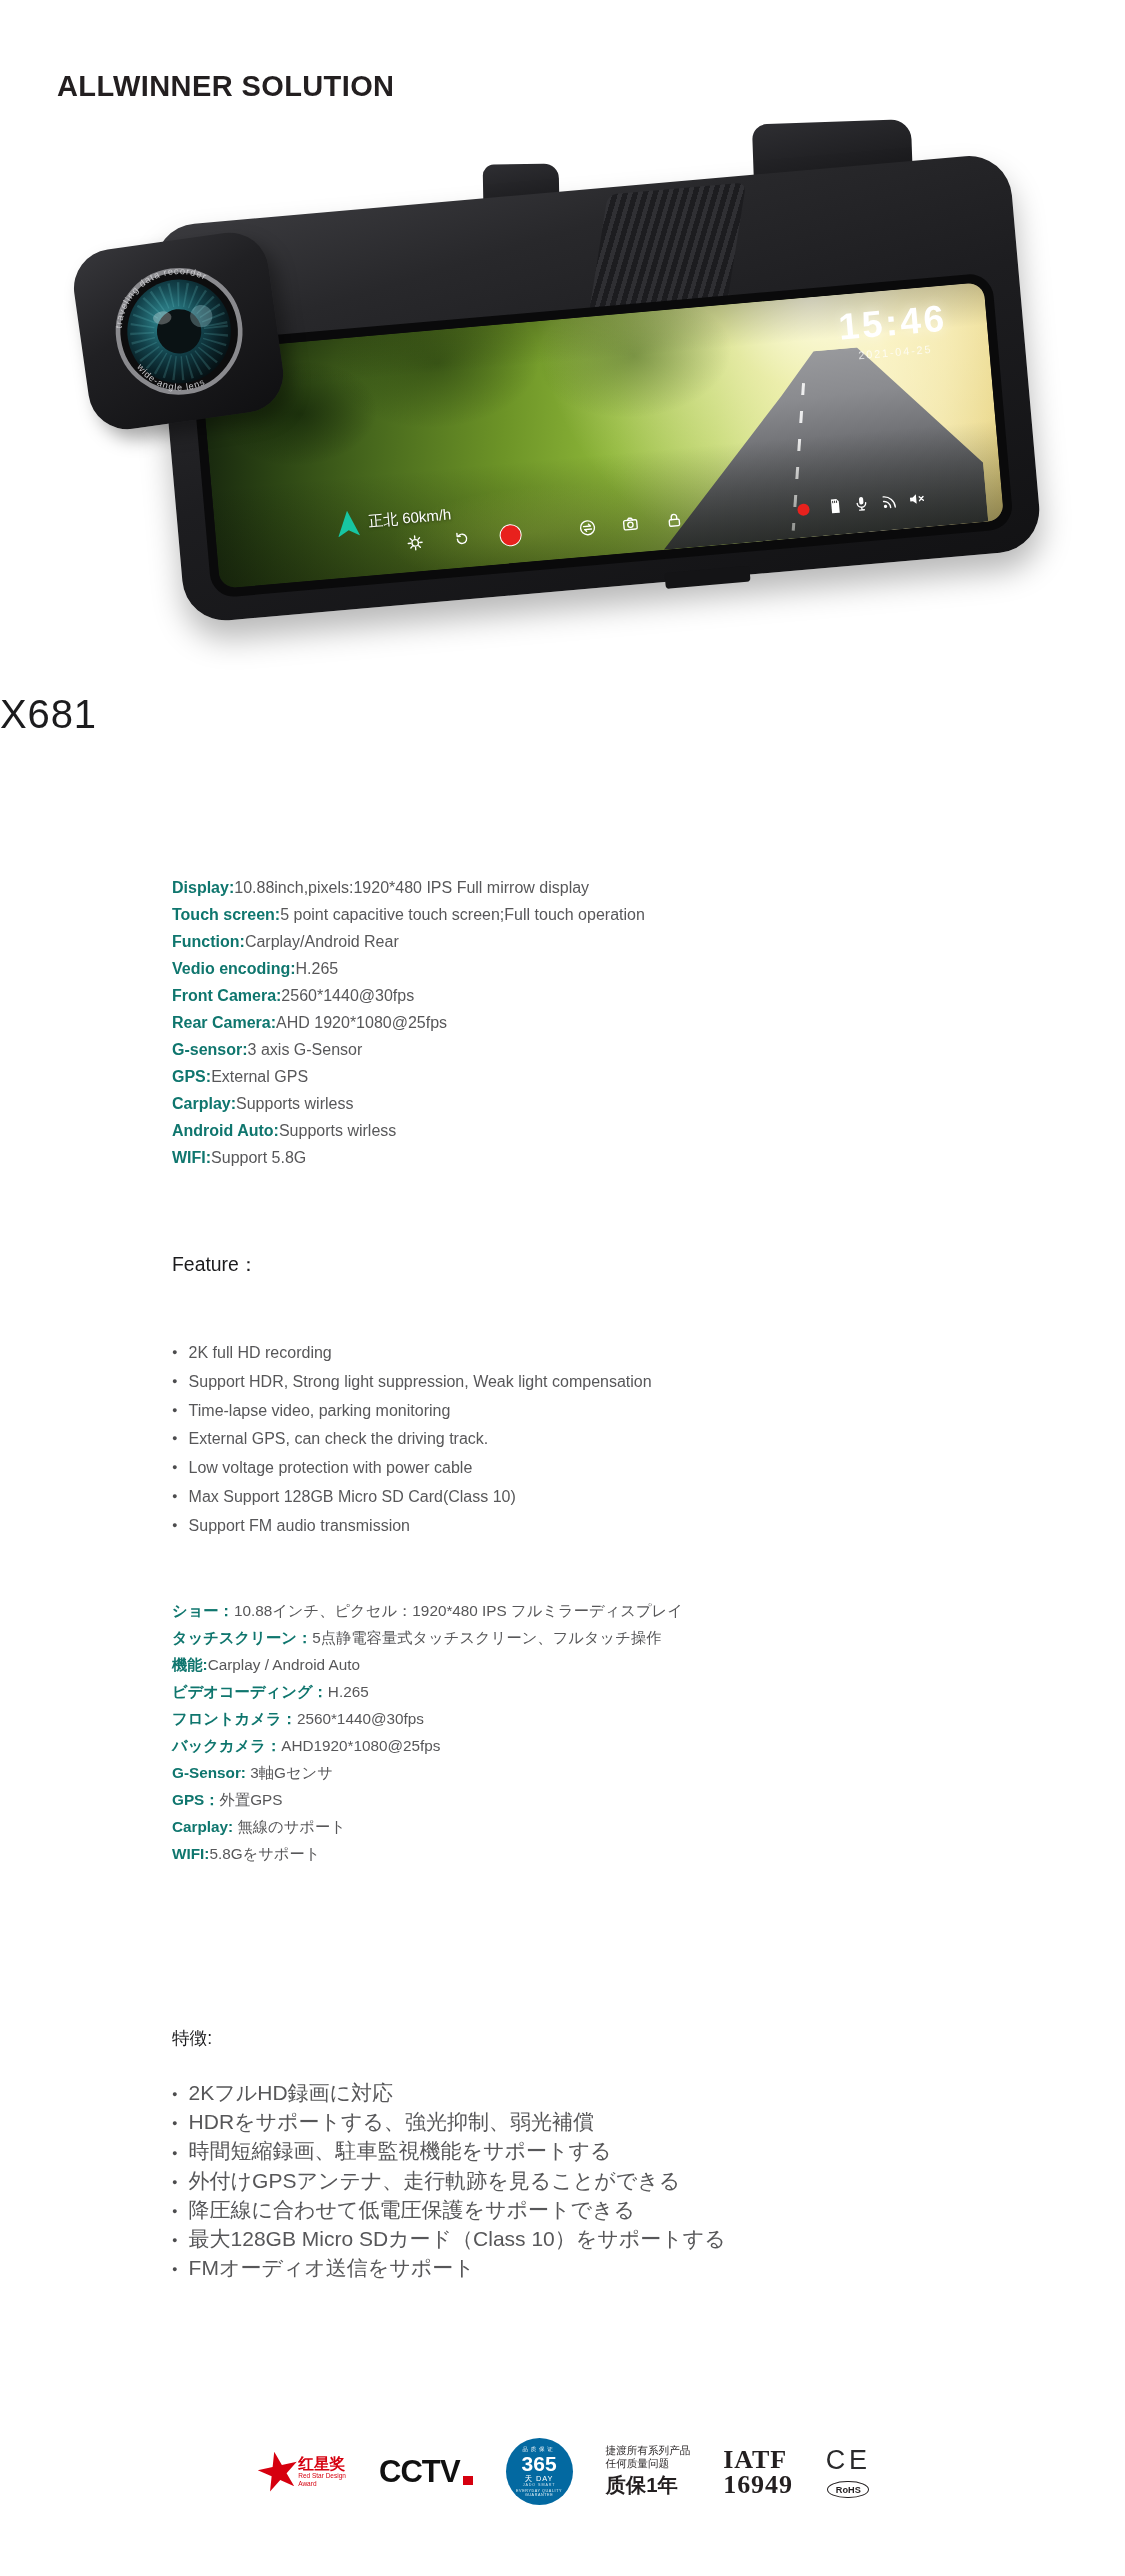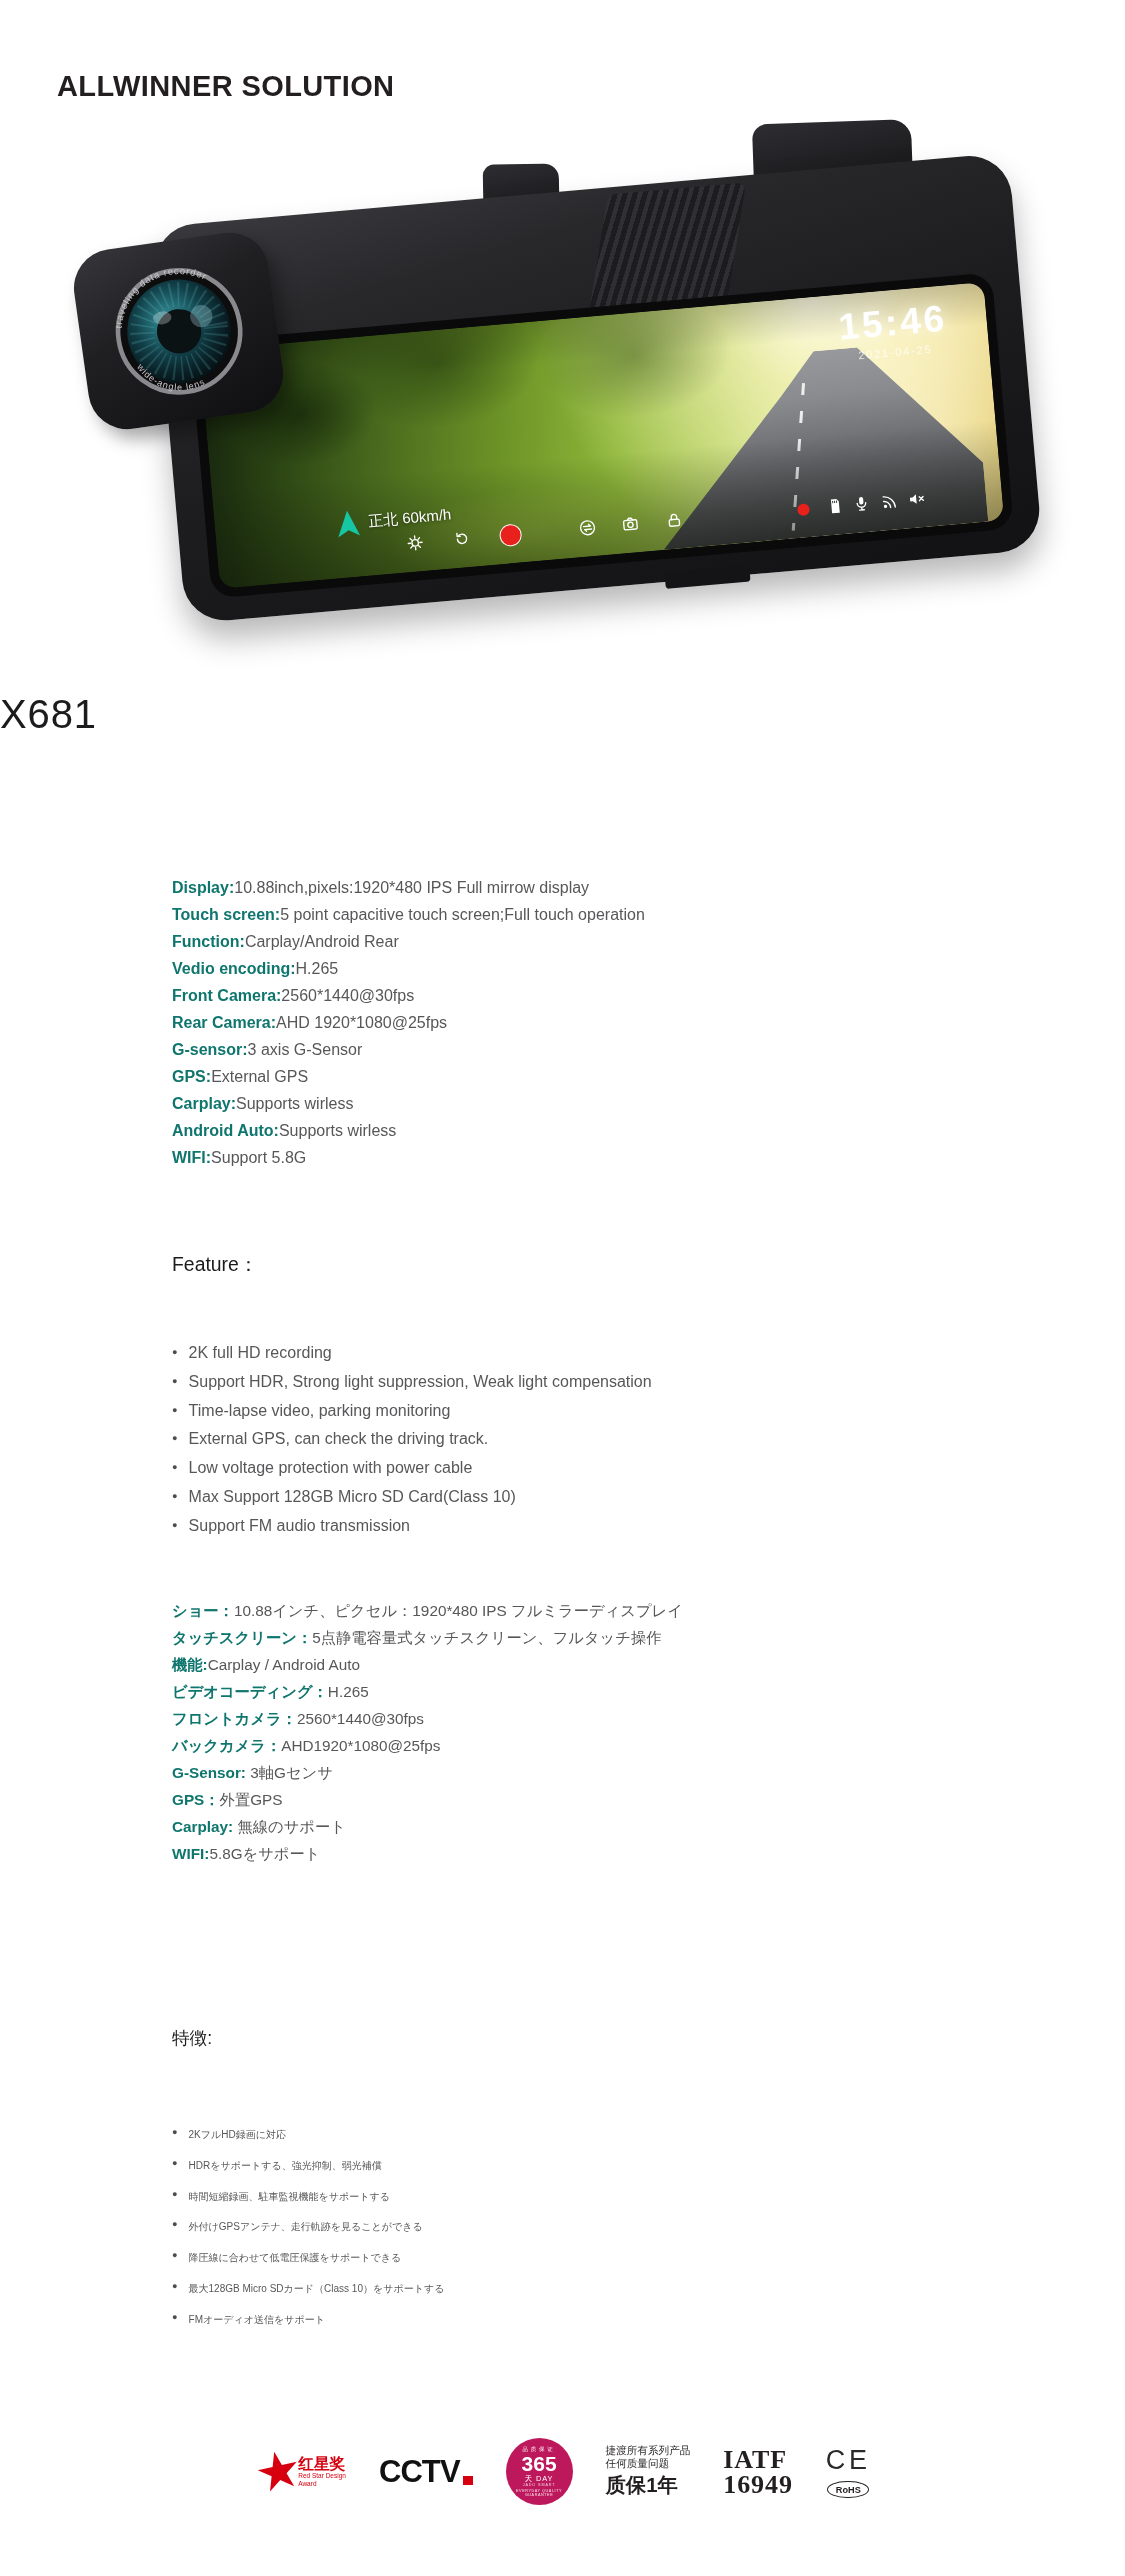--- a/index.html
+++ b/index.html
@@ -69,34 +69,34 @@
   .specs{position:absolute;left:172px;font-size:16px;line-height:27px;color:#575759;}
   .specs b{font-weight:700;color:#0f766e;}
   #specs-en{top:874px;}
   #specs-jp{top:1597px;font-size:15.3px;line-height:27px;}
   .feature-h{position:absolute;left:172px;color:#1b1b1d;font-weight:500;}
   #feature-en-h{top:1251px;font-size:19.4px;}
   #feature-jp-h{top:2026px;font-size:17.6px;}
   .bullets{position:absolute;left:172px;list-style:none;margin:0;padding:0;
     font-size:16px;line-height:28px;color:#575759;}
   #features-en{top:1302px;margin-top:36px;}
-  #features-jp{top:2079px;font-size:10px;margin-top:39px;}
+  #features-jp{top:2079px;font-size:21px;}
   .bullets li::before{content:"●";font-size:9.2px;margin-right:11px;
     vertical-align:2.8px;color:#4c4c4e;}
   
   .footer{position:absolute;top:2416px;left:0;width:100%;height:111px;
     display:flex;justify-content:center;align-items:center;gap:33px;}
   .logo-redstar{display:flex;align-items:center;color:#d6000f;}
   .rs-star{font-size:52px;line-height:.9;margin-right:-3.7px;transform:rotate(-12deg);}
   .rs-cn{font-size:15.7px;font-weight:700;line-height:16.6px;}
   .rs-en{font-size:6.5px;line-height:7.4px;}
   .logo-cctv{display:flex;align-items:flex-end;font-size:31px;font-weight:800;
     color:#111;letter-spacing:-0.9px;}
   .cctv-dot{width:9.2px;height:9.2px;background:#d6000f;margin:0 0 4.6px 3.7px;}
-  .logo-365{width:67px;height:67px;border-radius:50%;background:#be185d;color:#fff;
+  .logo-365{width:67px;height:67px;border-radius:50%;background:#0369a1;color:#fff;
     display:flex;flex-direction:column;align-items:center;justify-content:center;
     text-align:center;line-height:1.1;}
   .b365-top{font-size:5.5px;letter-spacing:2.8px;}
   .b365-num{font-size:21px;font-weight:700;}
   .b365-day{font-size:7.4px;letter-spacing:0.9px;}
   .b365-sub{font-size:3.7px;letter-spacing:0.9px;opacity:.8;}
   .b365-bot{font-size:3.7px;letter-spacing:0.6px;margin-top:1.8px;opacity:.9;}
   .logo-warranty{color:#231f20;}
   .w-small{font-size:10.6px;line-height:13px;}
   .w-big{font-size:20.3px;font-weight:800;margin-top:1.8px;}

